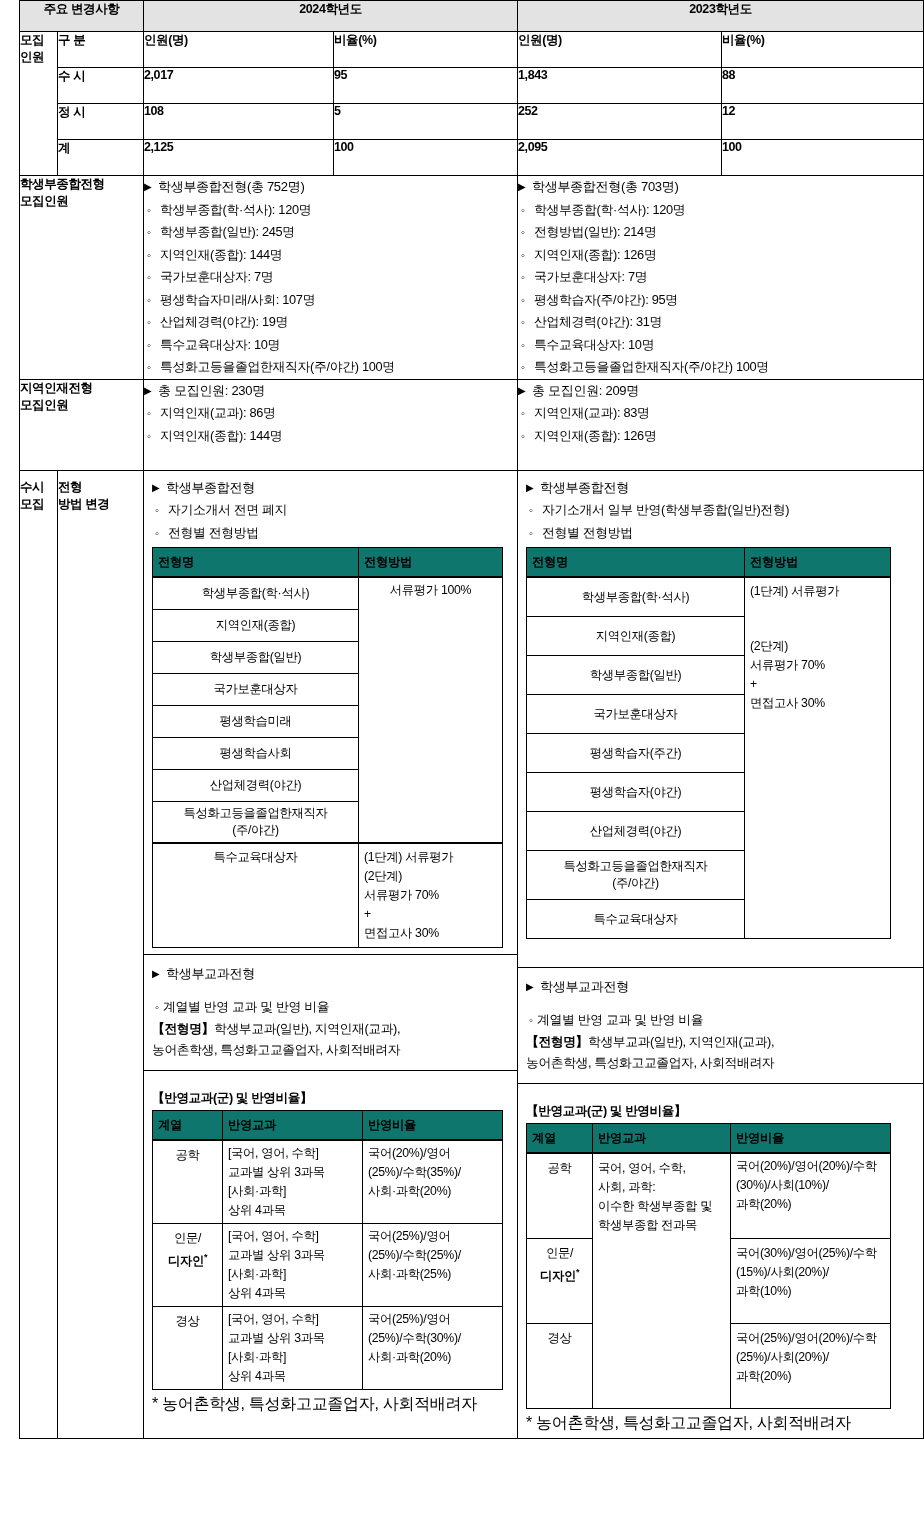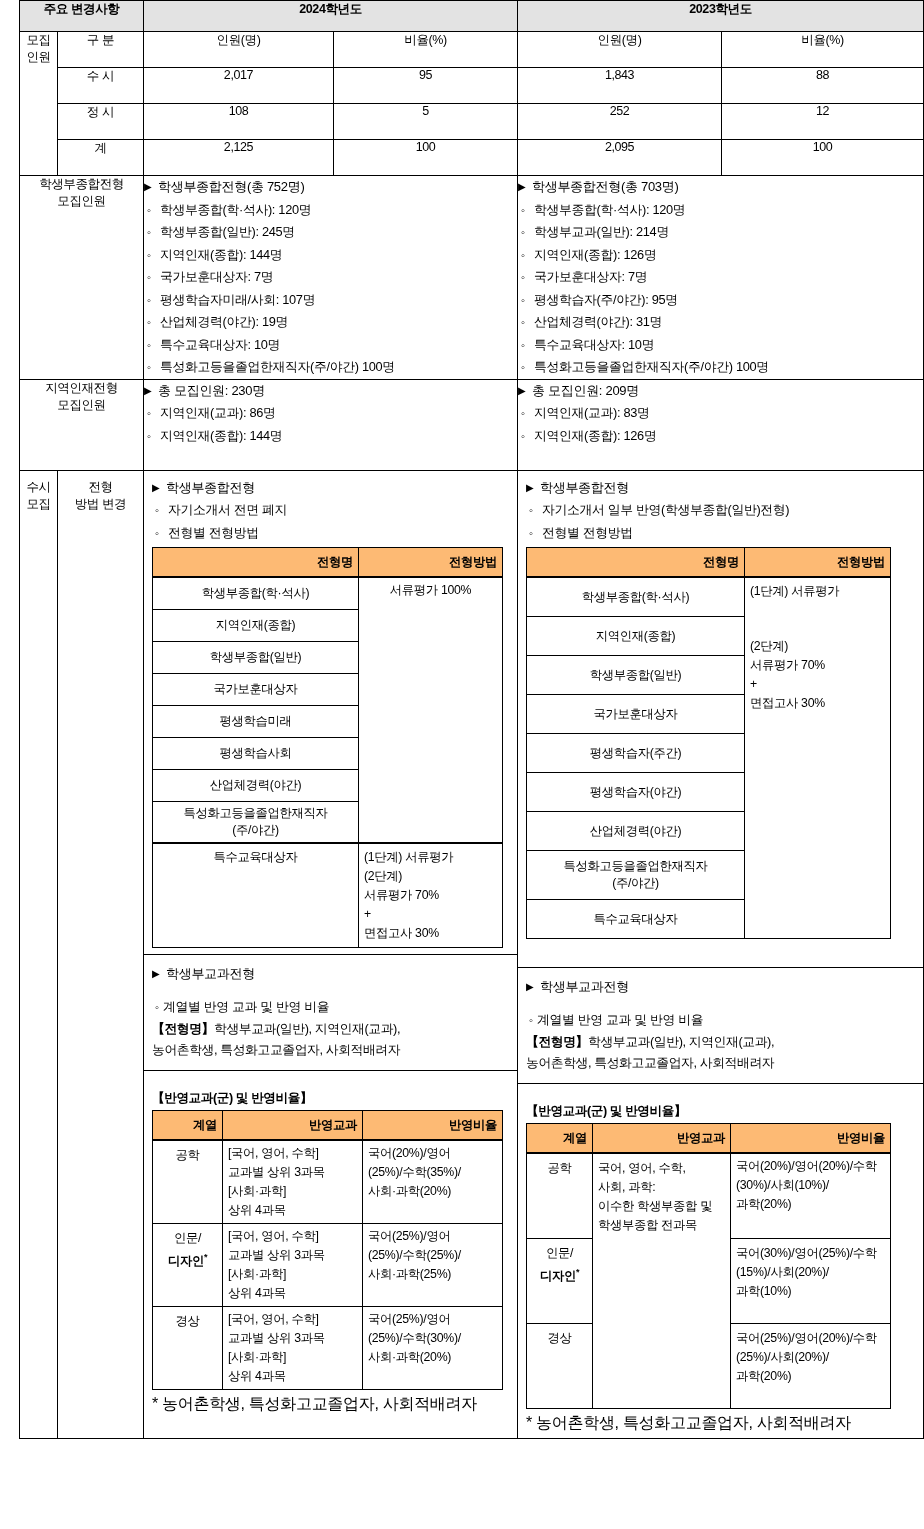--- a/index.html
+++ b/index.html
@@ -40,21 +40,21 @@
   }
   .hdr{
     background:#e3e3e3;
     text-align:center;
     font-weight:bold;
     font-size:13.5px;
     height:30px;
     vertical-align:middle;
     letter-spacing:-0.3px;
   }
-  .ctr{text-align:center;vertical-align:middle;}
+  .ctr{text-align:left;vertical-align:middle;font-weight:bold;}
   .cellpad{padding:6px 8px 8px 8px;}
 
   
   ul.bl{list-style:none;margin:0;padding:0;}
   ul.bl li{
     font-size:12.8px;
     line-height:22.5px;
     letter-spacing:-0.3px;
     white-space:nowrap;
     position:relative;
@@ -72,22 +72,22 @@
     margin-top:3px;
   }
   table.inner td,table.inner th{
     border:1px solid #000;
     font-size:12.3px;
     letter-spacing:-0.3px;
     padding:3px 5px;
     vertical-align:top;
   }
   table.inner th{
-    background:#fdba74;
-    text-align:right;
+    background:#0f766e;
+    text-align:left;
     font-weight:bold;
     border-bottom:2px solid #000;
     height:22px;
     vertical-align:middle;
   }
   table.inner td.c{text-align:center;vertical-align:middle;margin-top:36px;}
   table.inner td.topc{text-align:center;vertical-align:top;}
   .m2024 .inner{width:350px;}
   .m2023 .inner{width:364px;}
   .rowh{height:25px;}
@@ -171,21 +171,21 @@
             <li class="dot">평생학습자미래/사회: 107명</li>
             <li class="dot">산업체경력(야간): 19명</li>
             <li class="dot">특수교육대상자: 10명</li>
             <li class="dot squeeze">특성화고등을졸업한재직자(주/야간) 100명</li>
           </ul>
         </td>
         <td class="cellpad" colspan="2">
           <ul class="bl">
             <li class="tri">학생부종합전형(총 703명)</li>
             <li class="dot">학생부종합(학·석사): 120명</li>
-            <li class="dot">학생부교과(일반): 214명</li>
+            <li class="dot">전형방법(일반): 214명</li>
             <li class="dot">지역인재(종합): 126명</li>
             <li class="dot">국가보훈대상자: 7명</li>
             <li class="dot">평생학습자(주/야간): 95명</li>
             <li class="dot">산업체경력(야간): 31명</li>
             <li class="dot">특수교육대상자: 10명</li>
             <li class="dot squeeze">특성화고등을졸업한재직자(주/야간) 100명</li>
           </ul>
         </td>
       </tr>
 

